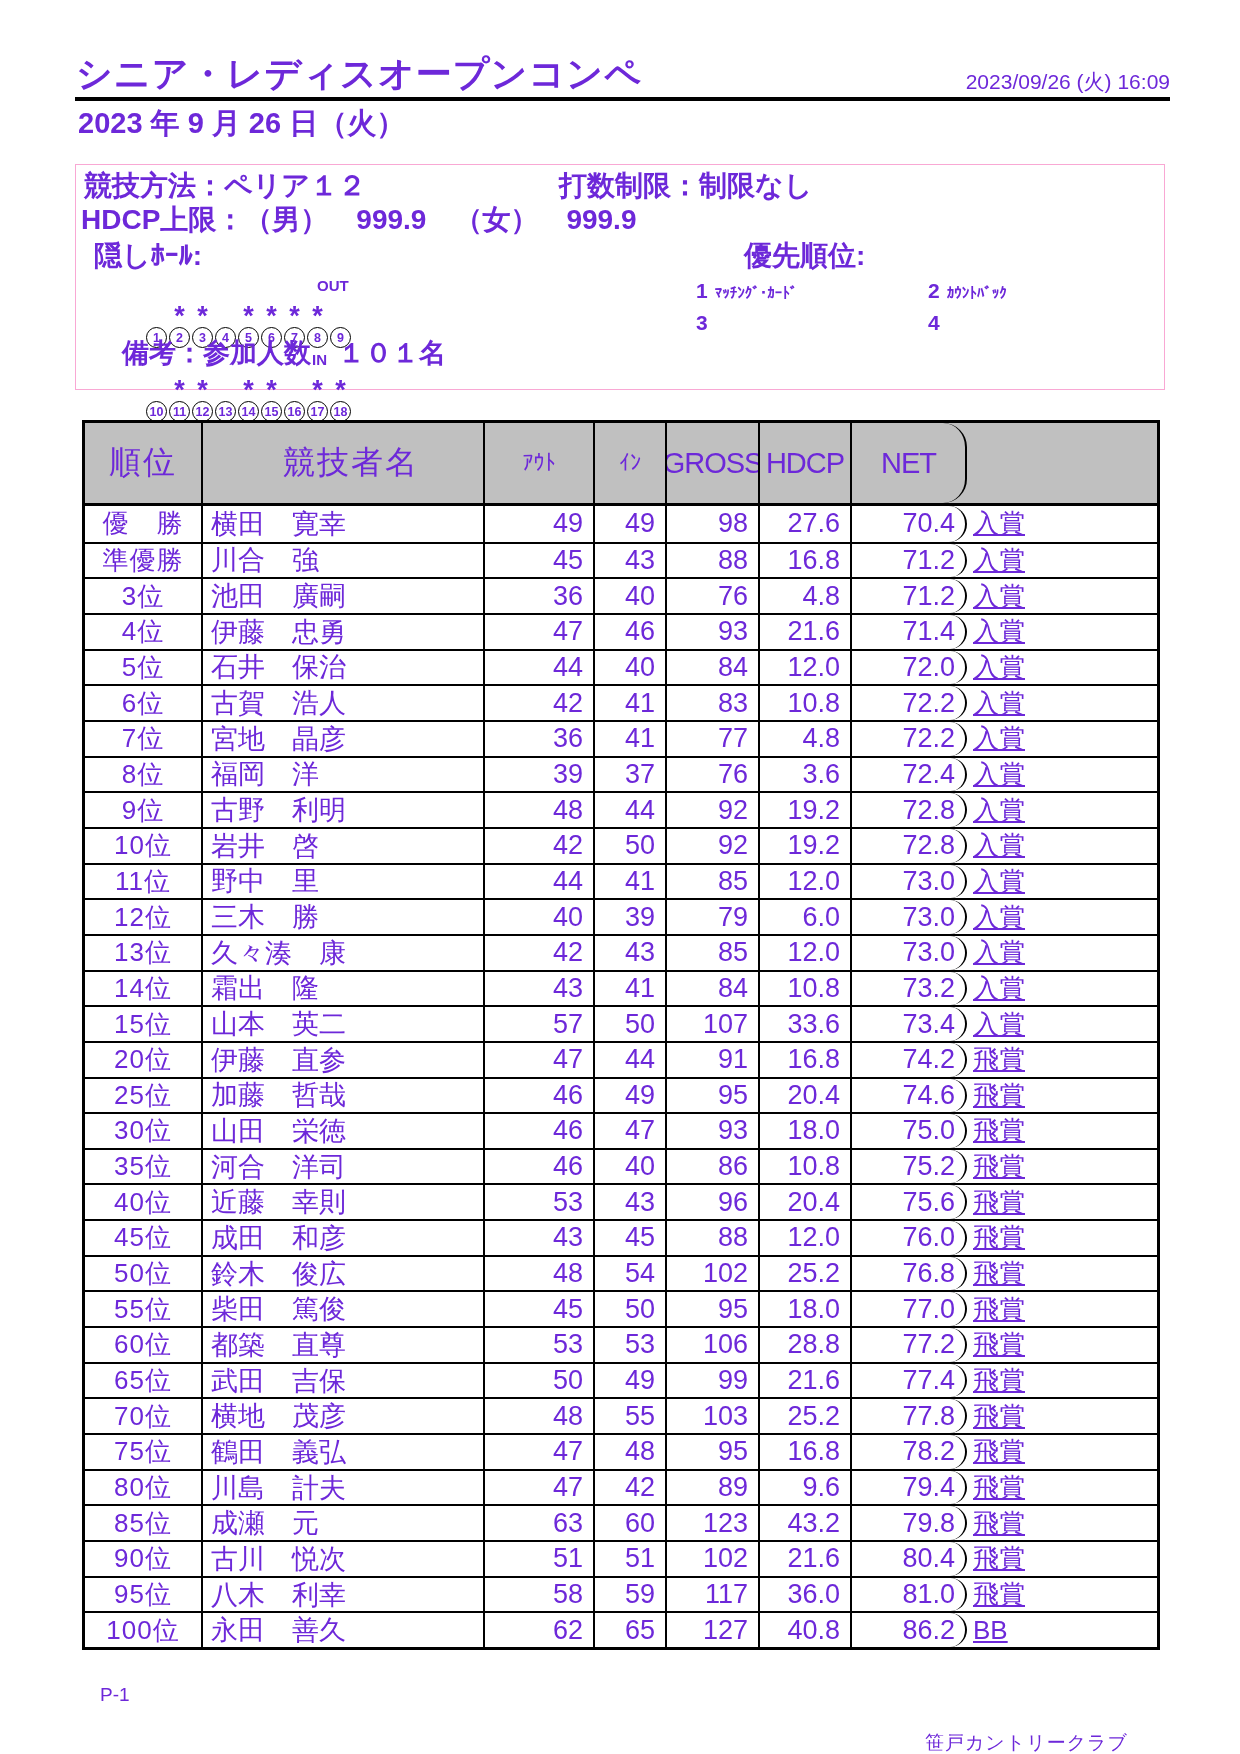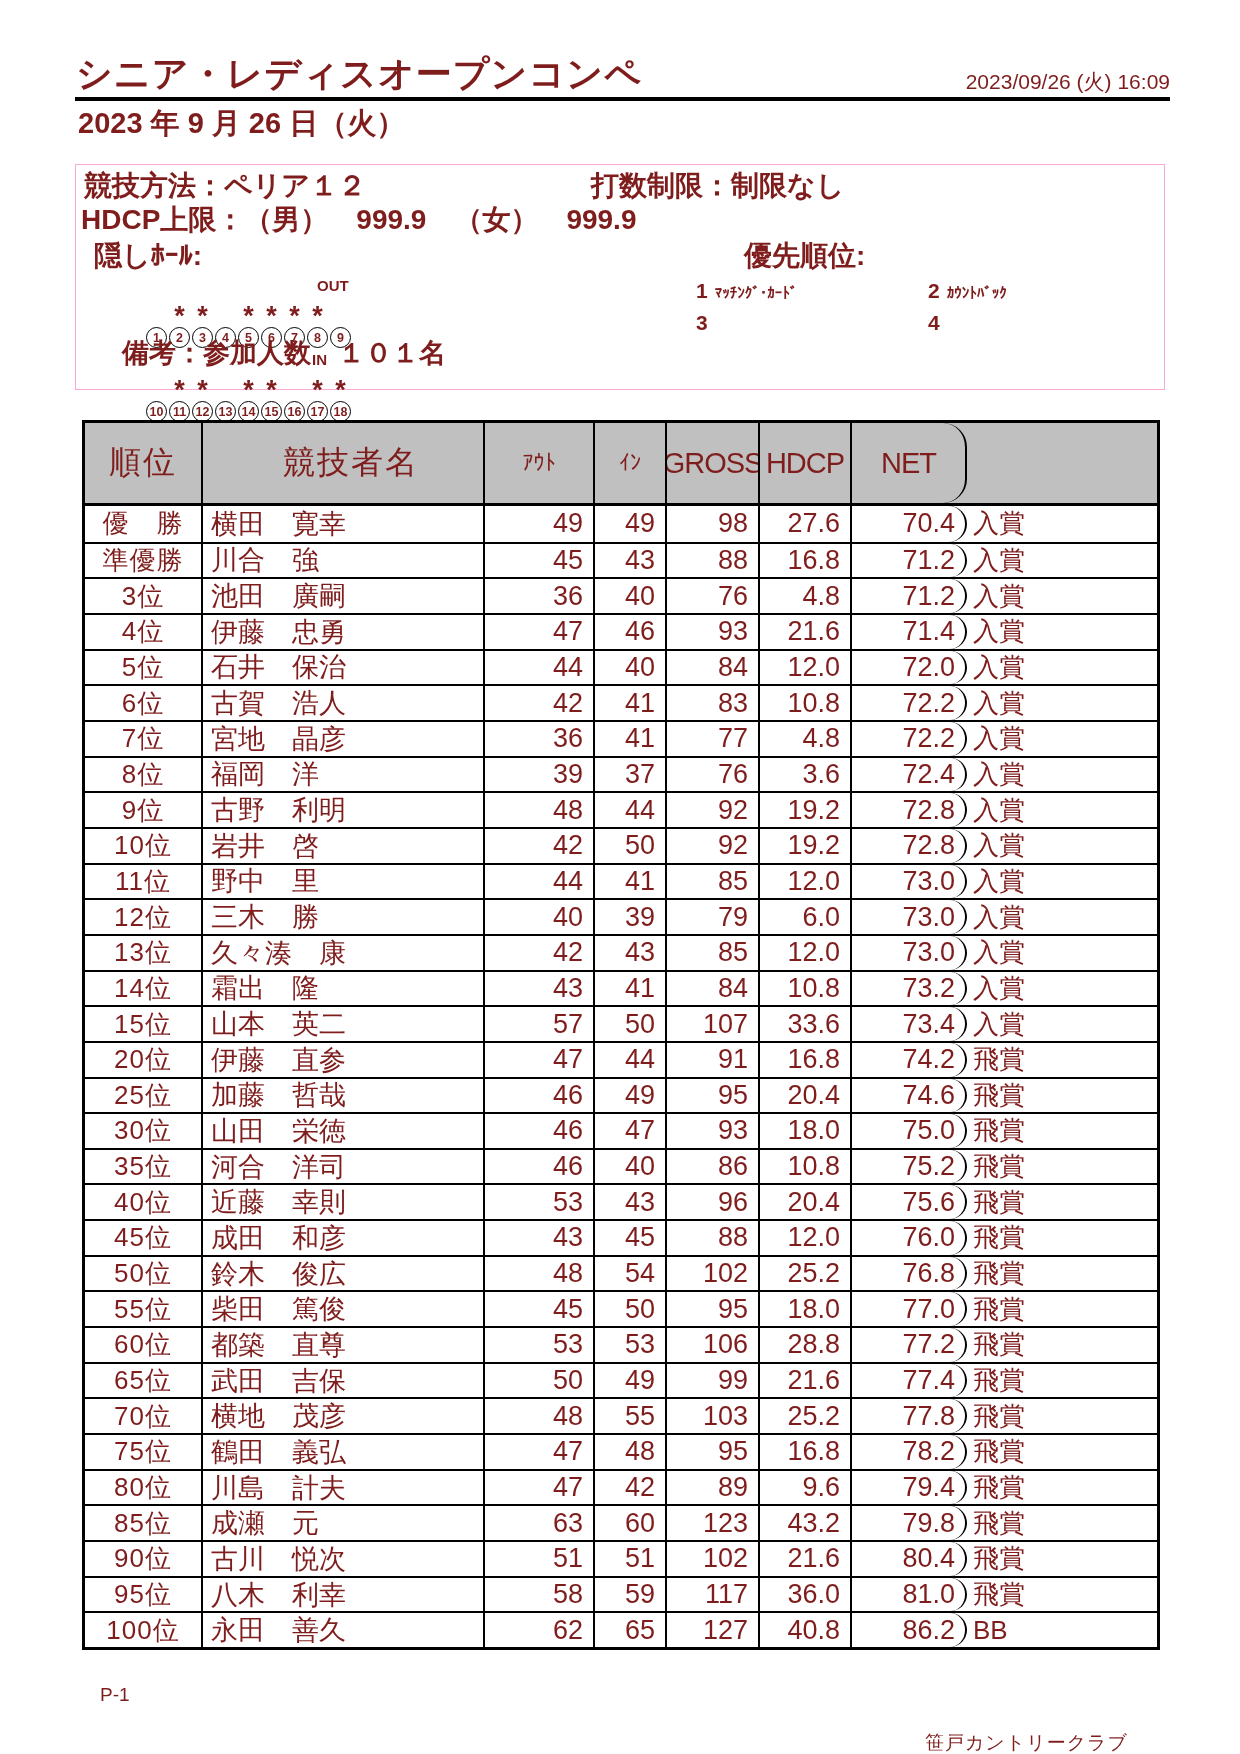--- a/index.html
+++ b/index.html
@@ -1,31 +1,31 @@
 <!DOCTYPE html>
 <html><head>
 <meta charset="utf-8">
 <style>
   html,body{margin:0;padding:0;background:#e8e8e8;}
   #page{
     position:relative;width:1240px;height:1754px;background:#ffffff;
-    font-family:"Liberation Sans","DejaVu Sans",sans-serif;color:#7f1d1d;
+    font-family:"Liberation Sans","DejaVu Sans",sans-serif;color:#6d28d9;
     overflow:hidden;margin:0 auto;
   }
   
   .title{position:absolute;left:76px;top:50px;font-size:36px;font-weight:700;letter-spacing:1px;white-space:nowrap;}
   .printed-at{position:absolute;right:70px;top:68px;font-size:21px;font-weight:500;white-space:nowrap;}
   .hrule{position:absolute;left:75px;top:97px;width:1095px;height:4px;background:#000;}
   .event-date{position:absolute;left:78px;top:104px;font-size:29px;font-weight:600;white-space:nowrap;}
   
   .infobox{position:absolute;left:75px;top:164px;width:1090px;height:226px;border:1px solid #f9a8d4;box-sizing:border-box;}
   .infobox .abs{position:absolute;white-space:nowrap;}
   .il{font-size:28px;font-weight:600;}
   .line-method{left:8px;top:2px;}
-  .line-stroke{left:483px;top:2px;margin-left:32px;}
+  .line-stroke{left:483px;top:2px;}
   .line-hdcp{left:5px;top:36px;}
   .label-hidden{left:18px;top:72px;}
   .label-priority{left:668px;top:72px;}
   .holes-line{left:69px;top:112px;display:flex;align-items:flex-end;flex-direction:column;}
   .side-label{font-size:15px;font-weight:600;padding-bottom:7px;letter-spacing:0px;}
   .out-lbl{width:35px;}
   .in-lbl{width:24px;margin-left:14px;margin-right:16px;}
   .hole-group{display:inline-flex;}
   .hole{width:23px;display:inline-flex;flex-direction:column;align-items:center;}
   .star{display:block;height:26px;line-height:30px;font-size:27px;font-weight:600;}
@@ -47,21 +47,21 @@
   .td{border-right:2px solid #000;font-size:27px;}
   .th{border-right:2px solid #000;}
   .td:last-child,.th:last-child{border-right:none;}
   .c1{width:118px;}
   .c2{width:282px;justify-content:flex-start;padding-left:8px;}
   .c3{width:110px;}
   .c4{width:72px;}
   .c5{width:93px;}
   .c6{width:92px;}
   .c7{width:115px;border-radius:24px;}
-  .c8{flex:1;justify-content:flex-start;padding-left:6px;}
+  .c8{flex:1;justify-content:flex-start;padding-left:6px;text-decoration:underline;}
   .th.c2{justify-content:center;padding-left:16px;}
   .th.c8{padding-left:0;}
   .h-jp{font-size:32px;font-weight:500;letter-spacing:2px;}
   .h-kana{font-size:22px;font-weight:500;}
   .h-lat{font-size:29px;font-weight:500;letter-spacing:-1px;}
   .num{justify-content:flex-end;padding-right:10px;}
   .rank{font-size:26px;letter-spacing:1px;}
   .prize{font-size:26px;}
   
   .page-no{position:absolute;left:100px;top:1684px;font-size:19px;}

